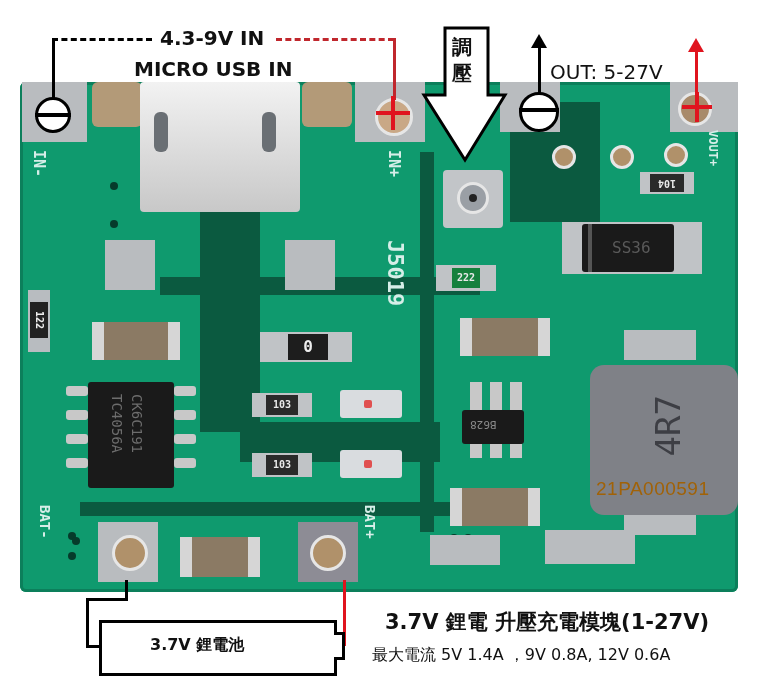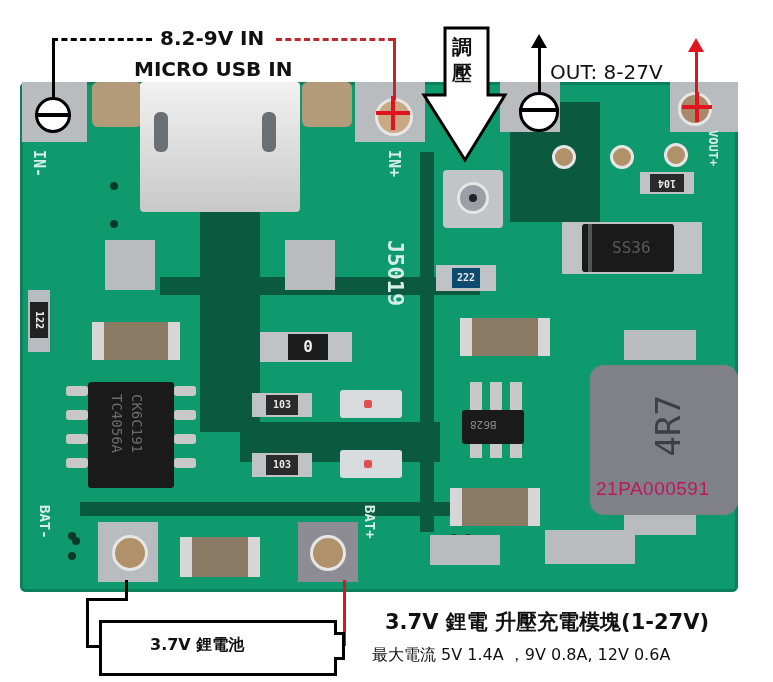--- a/index.html
+++ b/index.html
@@ -122,21 +122,21 @@
   </div>
   <div class="abs" style="left:40px;top:12px;writing-mode:vertical-rl;color:#6d6d6d;font-family:'DejaVu Sans Mono',monospace;font-size:14px;line-height:18px;">
     <span>CK6C191</span>
   </div>
 </div>
 
 <div class="abs" style="left:66px;top:386px;width:22px;height:10px;background:#c8c8c8;border-radius:3px;box-shadow:0 24px 0 #c8c8c8,0 48px 0 #c8c8c8,0 72px 0 #c8c8c8;"></div>
 <div class="abs" style="left:174px;top:386px;width:22px;height:10px;background:#c8c8c8;border-radius:3px;box-shadow:0 24px 0 #c8c8c8,0 48px 0 #c8c8c8,0 72px 0 #c8c8c8;"></div>
 
 <div class="res" style="left:436px;top:265px;width:60px;height:26px;background:#c0c3c6;">
-  <div class="abs" style="left:16px;top:3px;width:28px;height:20px;background:#0c4a6e;line-height:20px;">222</div>
+  <div class="abs" style="left:16px;top:3px;width:28px;height:20px;background:#15803d;line-height:20px;">222</div>
 </div>
 
 <div class="res" style="left:640px;top:172px;width:54px;height:22px;background:#c0c3c6;">
   <div class="abs" style="left:10px;top:2px;width:34px;height:18px;background:#2a2a2a;line-height:18px;transform:rotate(180deg);">104</div>
 </div>
 
 <div class="chip" style="left:462px;top:410px;width:62px;height:34px;">
   <div class="abs" style="left:8px;top:8px;color:#8a8a8a;font-family:'DejaVu Sans Mono',monospace;font-size:11px;transform:rotate(180deg);">B628</div>
 </div>
 <div class="abs" style="left:470px;top:382px;width:12px;height:28px;background:#c8c8c8;box-shadow:20px 0 0 #c8c8c8,40px 0 0 #c8c8c8;"></div>
@@ -146,52 +146,52 @@
 <div class="chip" style="left:582px;top:224px;width:92px;height:48px;">
   <div class="abs" style="left:6px;top:0;width:4px;height:48px;background:#555;"></div>
   <div class="abs" style="left:30px;top:14px;color:#5a5a5a;font-family:'DejaVu Sans Mono',monospace;font-size:16px;">SS36</div>
 </div>
 
 <div class="pad" style="left:624px;top:330px;width:72px;height:30px;"></div>
 <div class="pad" style="left:624px;top:505px;width:72px;height:30px;"></div>
 <div class="abs" style="left:590px;top:365px;width:148px;height:150px;background:#7f8187;border-radius:14px;">
   <div class="abs" style="left:58px;top:30px;writing-mode:vertical-rl;color:#3d3e44;font-family:'DejaVu Sans Mono',monospace;font-size:34px;transform:rotate(180deg);">4R7</div>
 </div>
-<div class="abs" style="left:596px;top:478px;color:#be185d;font-size:19px;font-family:'Liberation Sans',sans-serif;letter-spacing:0.5px;">21PA000591</div>
+<div class="abs" style="left:596px;top:478px;color:#a16207;font-size:19px;font-family:'Liberation Sans',sans-serif;letter-spacing:0.5px;">21PA000591</div>
 
 <div class="pad" style="left:72px;top:537px;width:8px;height:8px;background:#063b2b;border-radius:50%;"></div>
 <div class="pad" style="left:98px;top:522px;width:60px;height:60px;"></div>
 <div class="hole" style="left:112px;top:535px;width:30px;height:30px;"></div>
 <div class="pad" style="left:298px;top:522px;width:60px;height:60px;background:#8d8c95;"></div>
 <div class="hole" style="left:310px;top:535px;width:30px;height:30px;"></div>
 <div class="pad" style="left:430px;top:535px;width:70px;height:30px;"></div>
 <div class="pad" style="left:545px;top:530px;width:90px;height:34px;"></div>
 
 <div class="abs" style="left:52px;top:38px;width:100px;height:0;border-top:3px dashed #000;"></div>
 <div class="abs" style="left:52px;top:38px;width:0;height:60px;border-left:3px solid #000;"></div>
 <div class="abs" style="left:276px;top:38px;width:118px;height:0;border-top:3px dashed #c0272d;"></div>
 <div class="abs" style="left:393px;top:38px;width:0;height:62px;border-left:3px solid #c0272d;"></div>
-<div class="label" style="left:160px;top:26px;font-size:20px;">8.2-9V IN</div>
+<div class="label" style="left:160px;top:26px;font-size:20px;">4.3-9V IN</div>
 <div class="label" style="left:134px;top:57px;font-size:20px;">MICRO USB IN</div>
 
 <div class="sym" style="left:35px;top:97px;"></div>
 <div class="abs plus-red" style="left:376px;top:96px;width:34px;height:34px;"></div>
 
 <svg class="abs" style="left:420px;top:25px;" width="90" height="140" viewBox="0 0 90 140">
   <path d="M25 3 H68 V70 H85 L45 135 L4 70 H25 Z" fill="#fff" stroke="#000" stroke-width="3"></path>
 </svg>
 <div class="label" style="left:452px;top:34px;font-size:20px;line-height:26px;text-align:center;">
   <div>調</div>
   <div>壓</div>
 </div>
 
 <div class="abs" style="left:538px;top:42px;width:3px;height:58px;background:#000;"></div>
 <div class="abs" style="left:531px;top:34px;width:0;height:0;border-left:8px solid transparent;border-right:8px solid transparent;border-bottom:14px solid #000;"></div>
 <div class="sym" style="left:519px;top:92px;width:40px;height:40px;"></div>
-<div class="label" style="left:550px;top:60px;font-size:20px;font-weight:normal;">OUT: 8-27V</div>
+<div class="label" style="left:550px;top:60px;font-size:20px;font-weight:normal;">OUT: 5-27V</div>
 <div class="abs" style="left:695px;top:48px;width:3px;height:60px;background:#e0141e;"></div>
 <div class="abs" style="left:688px;top:38px;width:0;height:0;border-left:8px solid transparent;border-right:8px solid transparent;border-bottom:14px solid #e0141e;"></div>
 <div class="abs plus-red" style="left:682px;top:92px;width:30px;height:30px;"></div>
 
 <div class="abs" style="left:125px;top:580px;width:3px;height:20px;background:#000;"></div>
 <div class="abs" style="left:86px;top:598px;width:42px;height:3px;background:#000;"></div>
 <div class="abs" style="left:86px;top:598px;width:3px;height:50px;background:#000;"></div>
 <div class="abs" style="left:86px;top:645px;width:16px;height:3px;background:#000;"></div>
 <div class="abs" style="left:343px;top:580px;width:3px;height:66px;background:#e0141e;"></div>
 

